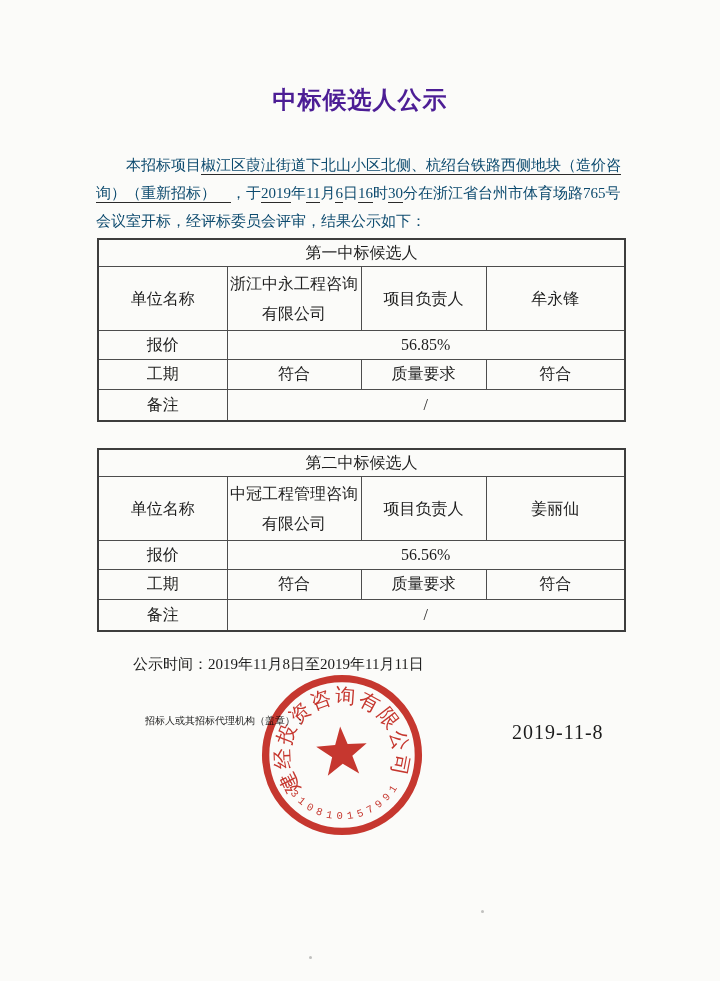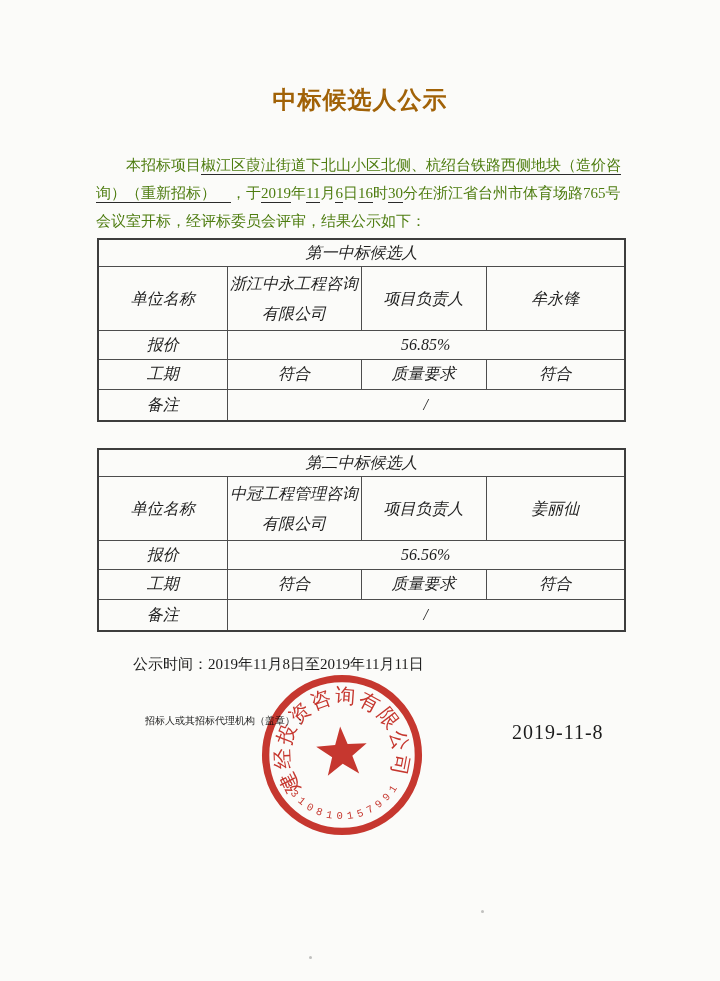--- a/index.html
+++ b/index.html
@@ -4,33 +4,33 @@
 <style>
   html,body{margin:0;padding:0;background:#e9e9e7;}
   .page{
     position:relative;width:720px;height:981px;margin:0 auto;
     background:#fbfbf9;overflow:hidden;
     font-family:"Liberation Serif","DejaVu Serif",serif;color:#1c1c1c;
   }
   .title{
     position:absolute;top:84px;left:0;width:100%;text-align:center;
     font-family:"Liberation Sans","DejaVu Sans",sans-serif;
-    font-weight:700;font-size:24px;letter-spacing:1px;color:#a16207;
+    font-weight:700;font-size:24px;letter-spacing:1px;color:#4c1d95;
   }
-  .intro{position:absolute;left:96px;top:151px;width:548px;font-size:15px;color:#4d7c0f;}
+  .intro{position:absolute;left:96px;top:151px;width:548px;font-size:15px;color:#0c4a6e;}
   .intro .line{height:28px;line-height:28px;white-space:nowrap;}
   .indent{display:inline-block;width:30px;}
   .u{border-bottom:1.3px solid #2a2a2a;padding-bottom:1px;}
   table{
     position:absolute;left:97px;width:527px;border-collapse:collapse;table-layout:fixed;
     font-size:16px;color:#1e1e1e;border:2.4px solid #3d3d3d;background:transparent;
   }
   #table-first{top:238px;}
   #table-second{top:448px;}
-  td{border:1.5px solid #4d4d4d;text-align:center;vertical-align:middle;padding:0;font-style:italic;}
+  td{border:1.5px solid #4d4d4d;text-align:center;vertical-align:middle;padding:0;}
   tr.row-caption td{height:26px;}
   tr.row-name td{height:63px;line-height:30px;}
   tr.row-price td{height:28px;}
   tr.row-duration td{height:29px;}
   tr.row-remark td{height:30px;}
   .f-line1{position:absolute;left:133px;top:655px;font-size:15px;}
   .f-line2{position:absolute;left:145px;top:714px;font-size:10px;}
   .f-date{position:absolute;left:512px;top:721px;font-size:20px;letter-spacing:1px;}
   .stamp{
     position:absolute;left:250px;top:663px;width:184px;height:184px;

